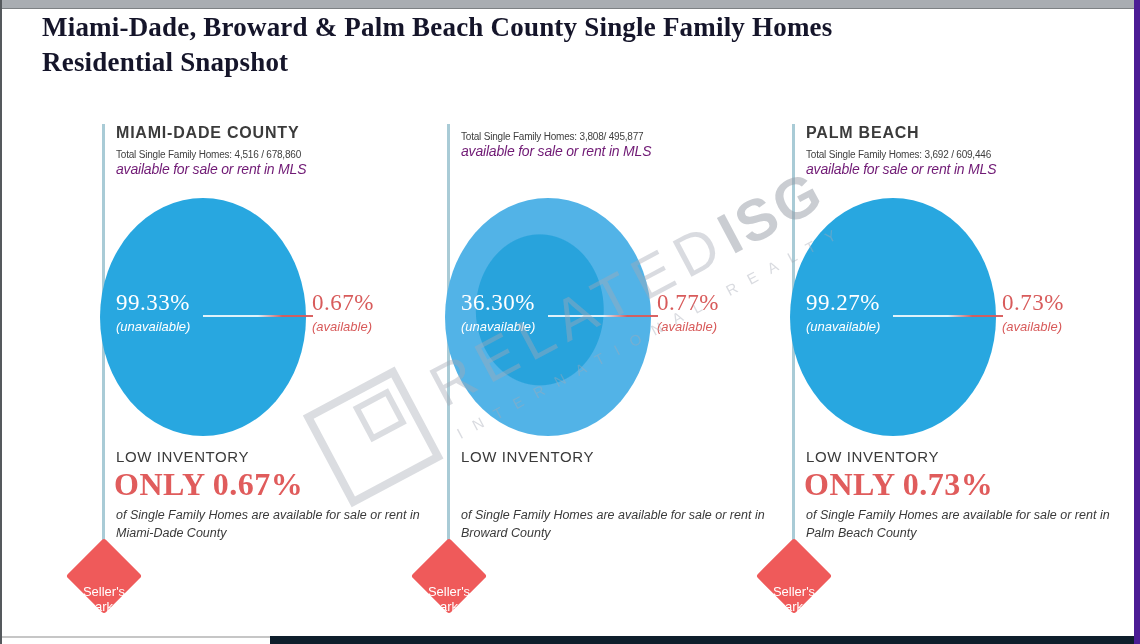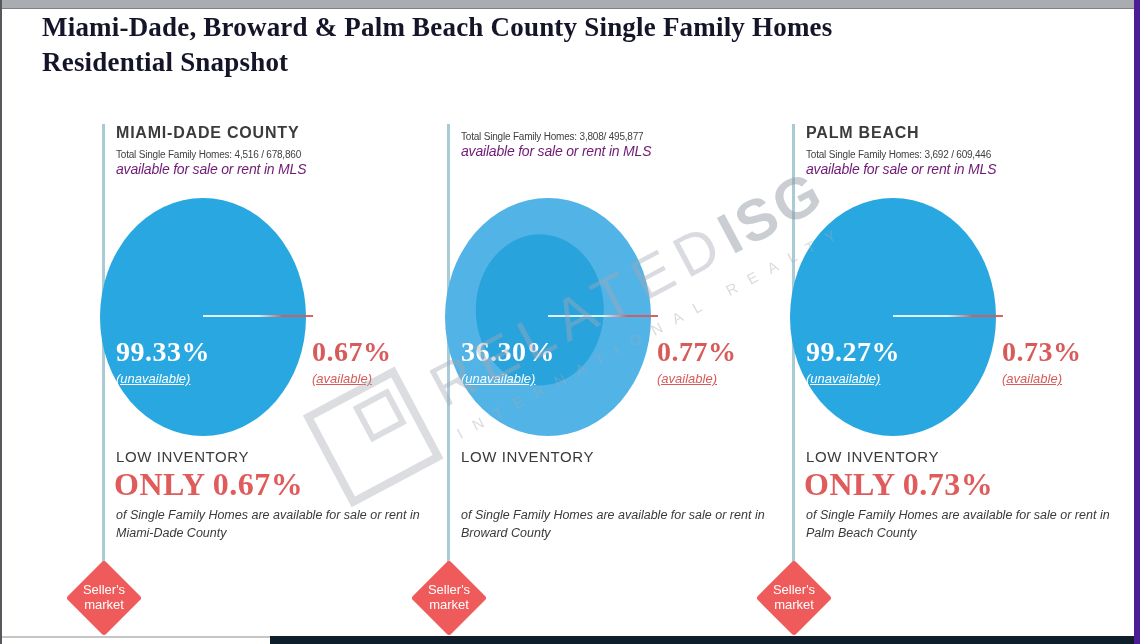--- a/index.html
+++ b/index.html
@@ -35,34 +35,34 @@
   .col-header{position:absolute;left:14px;top:2px;width:310px;color:#3b3b3b;}
   .county-name{font-size:16px;font-weight:700;letter-spacing:0.8px;color:#3b3b3b;}
   .county-total{font-size:10px;color:#3f3f3f;margin-top:7px;letter-spacing:-0.2px;}
   .county-note{font-size:14px;color:#701a75;font-style:italic;letter-spacing:-0.2px;margin-top:1px;}
 
   .circle{position:absolute;left:-2px;top:76px;width:206px;height:238px;border-radius:50%;
     background:#28a7e0;z-index:1;}
   .circle.two-tone{background:radial-gradient(closest-side at 46% 47%, #28a3dc 0 67%, #52b3e7 68% 100%);}
 
   .pct-white{position:absolute;left:14px;top:168px;z-index:2;color:#ffffff;}
-  .pct-big{font-family:"Liberation Serif",serif;font-size:28px;font-weight:700;letter-spacing:0.5px;margin-top:46px;}
-  .pct-sub{font-size:13px;font-style:italic;margin-top:3px;text-decoration:underline;}
+  .pct-big{font-family:"Liberation Serif",serif;font-size:23px;font-weight:400;letter-spacing:0.5px;}
+  .pct-sub{font-size:13px;font-style:italic;margin-top:3px;}
   .slice-line{position:absolute;left:101px;top:193px;width:110px;height:2px;z-index:2;
     background:linear-gradient(to right, rgba(255,255,255,0.85) 0 50%, rgba(216,91,91,0.95) 72% 100%);}
   .pct-red{position:absolute;left:210px;top:168px;z-index:2;color:#d85b5b;}
 
   .low-inv{position:absolute;left:14px;top:326px;font-size:15px;letter-spacing:0.6px;color:#3a3a3a;}
   .headline{position:absolute;left:12px;top:344px;font-family:"Liberation Serif",serif;
     font-size:32px;font-weight:700;color:#e05c5c;letter-spacing:0.5px;}
   .desc{position:absolute;left:14px;top:384px;width:306px;font-size:12.5px;font-style:italic;
     color:#3a3a3a;line-height:1.45;}
 
-  .diamond{position:absolute;left:-37px;top:437px;width:78px;height:78px;z-index:4;
-    display:flex;align-items:center;justify-content:center;text-align:center;}
+  .diamond{position:absolute;left:-37px;top:415px;width:78px;height:78px;z-index:4;
+    display:flex;align-items:flex-end;justify-content:center;text-align:center;}
   .diamond::before{content:'';position:absolute;inset:12px;background:#ef5a5a;border-radius:3px;transform:rotate(45deg);}
   .diamond-text{position:relative;z-index:1;color:#ffffff;font-size:13px;line-height:1.15;}
 </style>
 </head>
 <body>
 
 <div class="page">
   <div class="top-band"></div>
   <div class="left-edge"></div>
 

